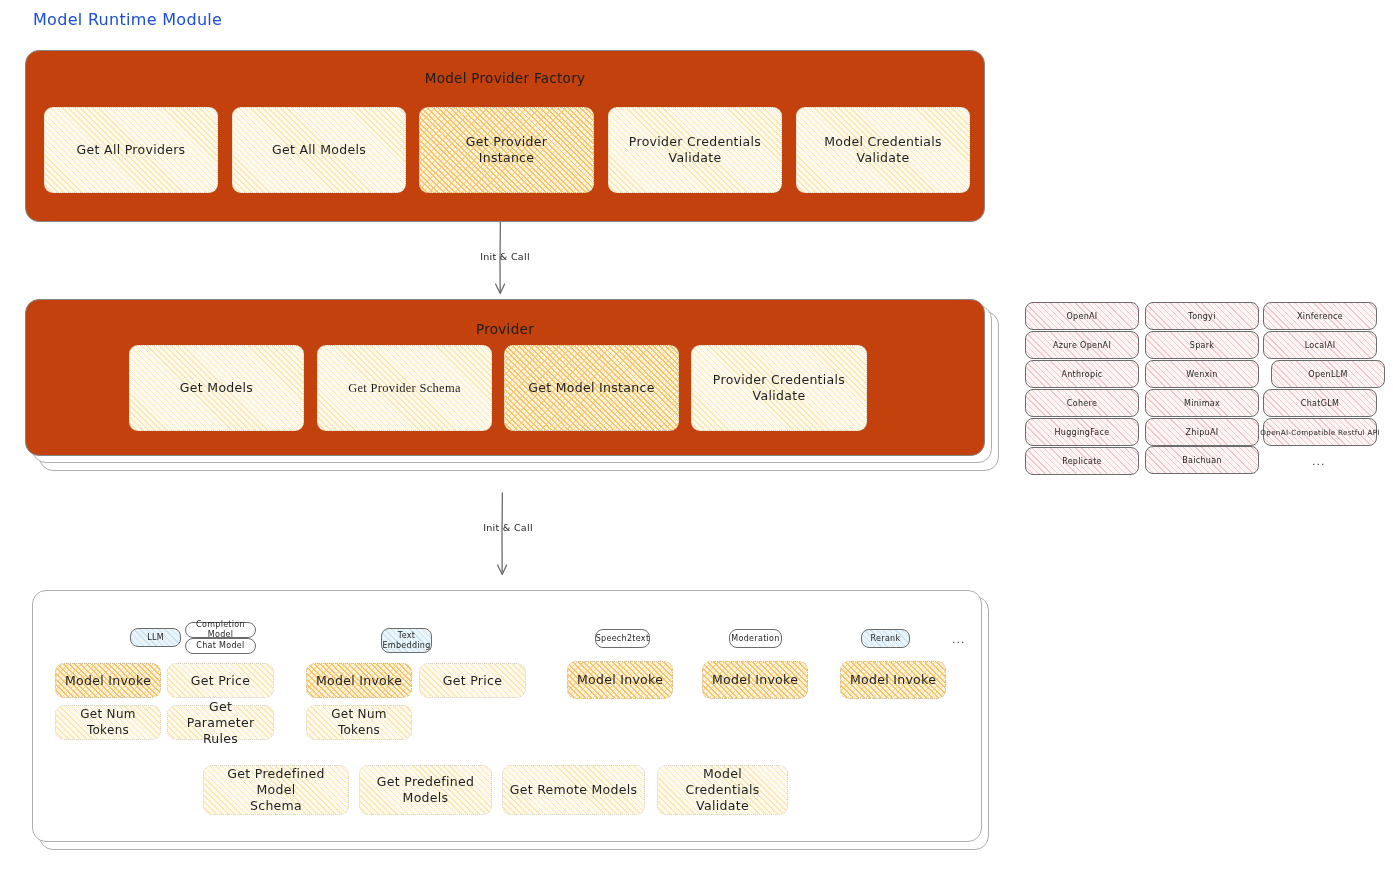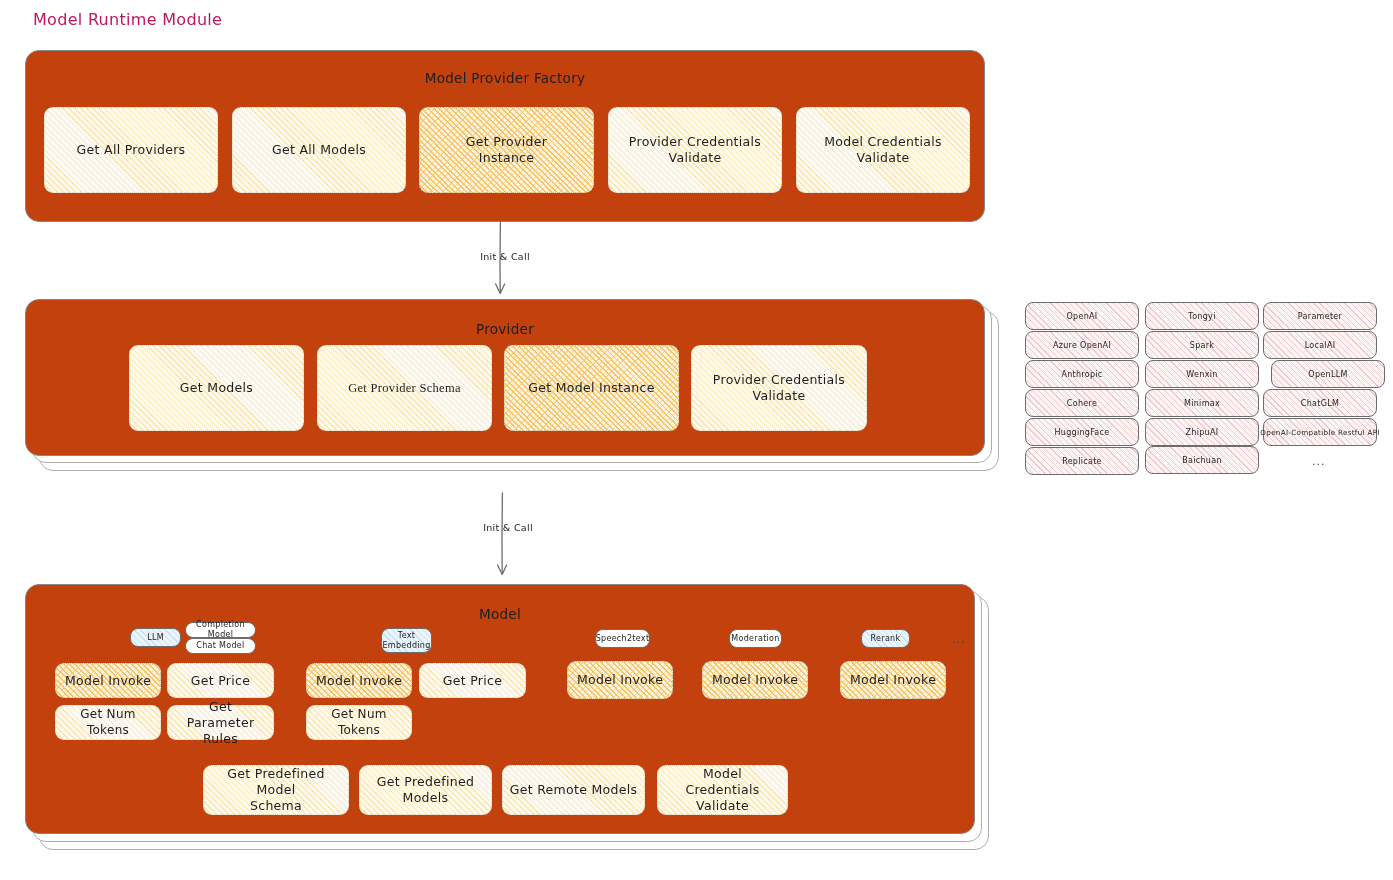--- a/index.html
+++ b/index.html
@@ -10,21 +10,21 @@
     overflow: hidden;
   }
   #canvas { position: relative; width: 1393px; height: 880px; }
 
   
   .hand { font-family: "DejaVu Sans", sans-serif; color: #1e1e1e; letter-spacing: .3px; }
 
   
   #page-title {
     position: absolute; left: 33px; top: 10px;
-    font-size: 16px; color: #be185d; white-space: nowrap; text-align: right;
+    font-size: 16px; color: #1d4ed8; white-space: nowrap; text-align: right;
   }
 
   
   .card {
     position: absolute;
     background: #c2410c;
     border: 1.3px solid #868686;
     border-radius: 14px;
   }
   .card-shadowlayer {
@@ -161,38 +161,35 @@
   <div class="chip fill-pink hand" style="left:1025px; top:418px; width:114px; height:24px;">HuggingFace</div>
   <div class="chip fill-pink hand" style="left:1025px; top:447px; width:114px; height:24px;">Replicate</div>
 
   <div class="chip fill-pink hand" style="left:1145px; top:302px; width:114px; height:24px;">Tongyi</div>
   <div class="chip fill-pink hand" style="left:1145px; top:331px; width:114px; height:24px;">Spark</div>
   <div class="chip fill-pink hand" style="left:1145px; top:360px; width:114px; height:24px;">Wenxin</div>
   <div class="chip fill-pink hand" style="left:1145px; top:389px; width:114px; height:24px;">Minimax</div>
   <div class="chip fill-pink hand" style="left:1145px; top:418px; width:114px; height:24px;">ZhipuAI</div>
   <div class="chip fill-pink hand" style="left:1145px; top:446px; width:114px; height:23px;">Baichuan</div>
 
-  <div class="chip fill-pink hand" style="left:1263px; top:302px; width:114px; height:24px;">Parameter</div>
+  <div class="chip fill-pink hand" style="left:1263px; top:302px; width:114px; height:24px;">Xinference</div>
   <div class="chip fill-pink hand" style="left:1263px; top:331px; width:114px; height:24px;">LocalAI</div>
   <div class="chip fill-pink hand" style="left:1263px; top:360px; width:114px; height:24px;margin-left:8px;">OpenLLM</div>
   <div class="chip fill-pink hand" style="left:1263px; top:389px; width:114px; height:24px;">ChatGLM</div>
   <div class="chip fill-pink hand" style="left:1263px; top:418px; width:114px; height:24px; font-size:7.2px;">OpenAI-Compatible Restful API</div>
   <div class="ellipsis hand" style="left:1312px; top:455px;">...</div>
 
   <svg class="arrow-svg" style="left:497px; top:493px;" width="20" height="88">
     <path d="M5.4 0 L5 45 L5.2 80" stroke="#6c6c6c" stroke-width="1.3" fill="none" stroke-linecap="round"></path>
     <path d="M0.6 72 L5.2 81.5 L9.6 72" stroke="#6c6c6c" stroke-width="1.3" fill="none" stroke-linecap="round" stroke-linejoin="round"></path>
   </svg>
   <div class="arrow-label hand" style="left:458px; top:522px; width:100px;">Init &amp; Call</div>
 
   <div class="card-shadowlayer" style="left:39px; top:596px; width:950px; height:254px;"></div>
   <div class="card-shadowlayer" style="left:32px; top:590px; width:950px; height:252px;"></div>
-  <div class="card" style="left:25px; top:584px; width:950px; height:250px; z-index:2;">
-    <div class="card-title hand" style="top:21px;">Model</div>
-  </div>
 
   <div class="badge fill-blue hand" style="left:130px; top:628px; width:51px; height:19px; z-index:3;">LLM</div>
   <div class="badge fill-white hand" style="left:185px; top:622px; width:71px; height:16px; z-index:3;">Completion Model</div>
   <div class="badge fill-white hand" style="left:185px; top:638px; width:71px; height:16px; z-index:3;">Chat Model</div>
 
   <div class="node fill-orange hand" style="left:55px; top:663px; width:106px; height:35px; z-index:3;">Model Invoke</div>
   <div class="node fill-yellow hand" style="left:167px; top:663px; width:107px; height:35px; z-index:3;">Get Price</div>
   <div class="node fill-yellow hand" style="left:55px; top:705px; width:106px; height:35px; z-index:3; font-size:12px;">Get Num Tokens</div>
   <div class="node fill-yellow hand" style="left:167px; top:705px; width:107px; height:35px; z-index:3;">Get Parameter
 Rules</div>

